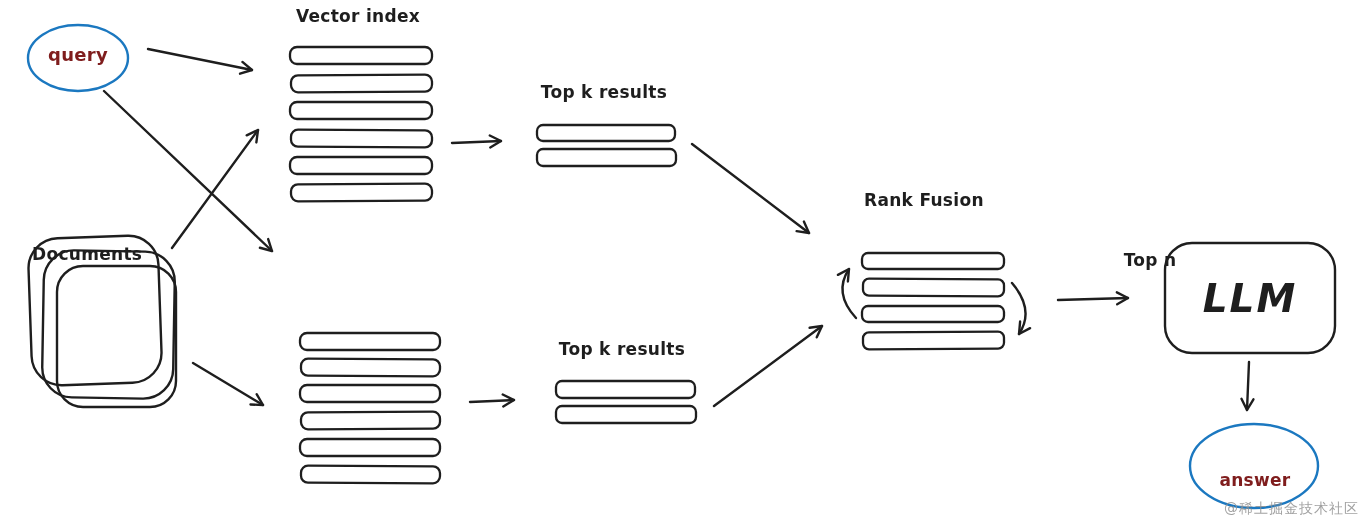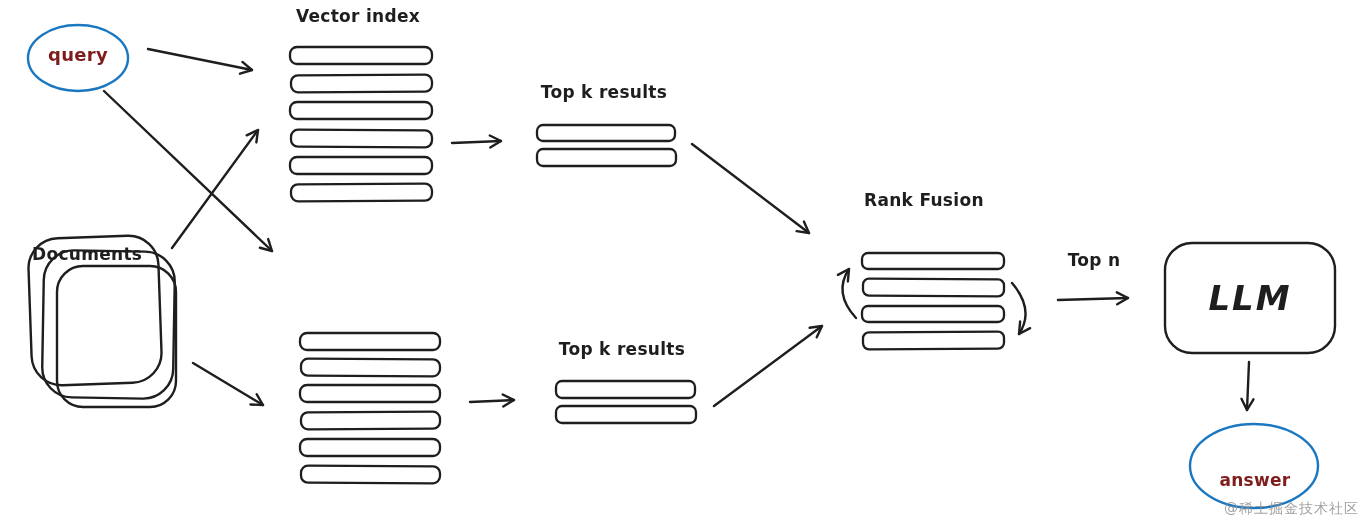--- a/index.html
+++ b/index.html
@@ -25,25 +25,25 @@
   }
   .lbl.center{text-align:center;white-space:normal;}
   .lbl.bluetext{color:#7f1d1d;}
   .node-label-query{left:28px;top:44px;width:100px;text-align:center;font-size:18px;}
   .node-label-vector{left:284px;top:6px;width:148px;text-align:center;}
   .node-label-documents{left:32px;top:200px;margin-top:44px;}
   .node-label-sparse{left:286px;top:268px;width:164px;line-height:21px;}
   .node-label-topk-vec{left:528px;top:82px;width:152px;text-align:center;}
   .node-label-topk-sp{left:546px;top:339px;width:152px;text-align:center;}
   .node-label-rrf{left:864px;top:189px;width:150px;line-height:22px;text-align:left;}
-  .edge-label-topn{left:1058px;top:250px;width:72px;text-align:center;}
+  .edge-label-topn{left:1114px;top:250px;width:72px;text-align:center;}
   .node-label-llm{
     left:1165px;top:243px;width:170px;height:110px;
     display:flex;align-items:center;justify-content:center;
-    font-size:34px;font-style:italic;font-weight:600;letter-spacing:2px;
+    font-size:39px;font-style:italic;font-weight:600;letter-spacing:2px;
   }
   .node-label-answer{left:1196px;top:470px;width:118px;text-align:center;font-size:17px;}
   .watermark{
     position:absolute;
     right:2px;top:500px;
     font-size:14px;
     font-weight:400;
     letter-spacing:1px;
     color:rgba(145,145,145,0.85);
   }

